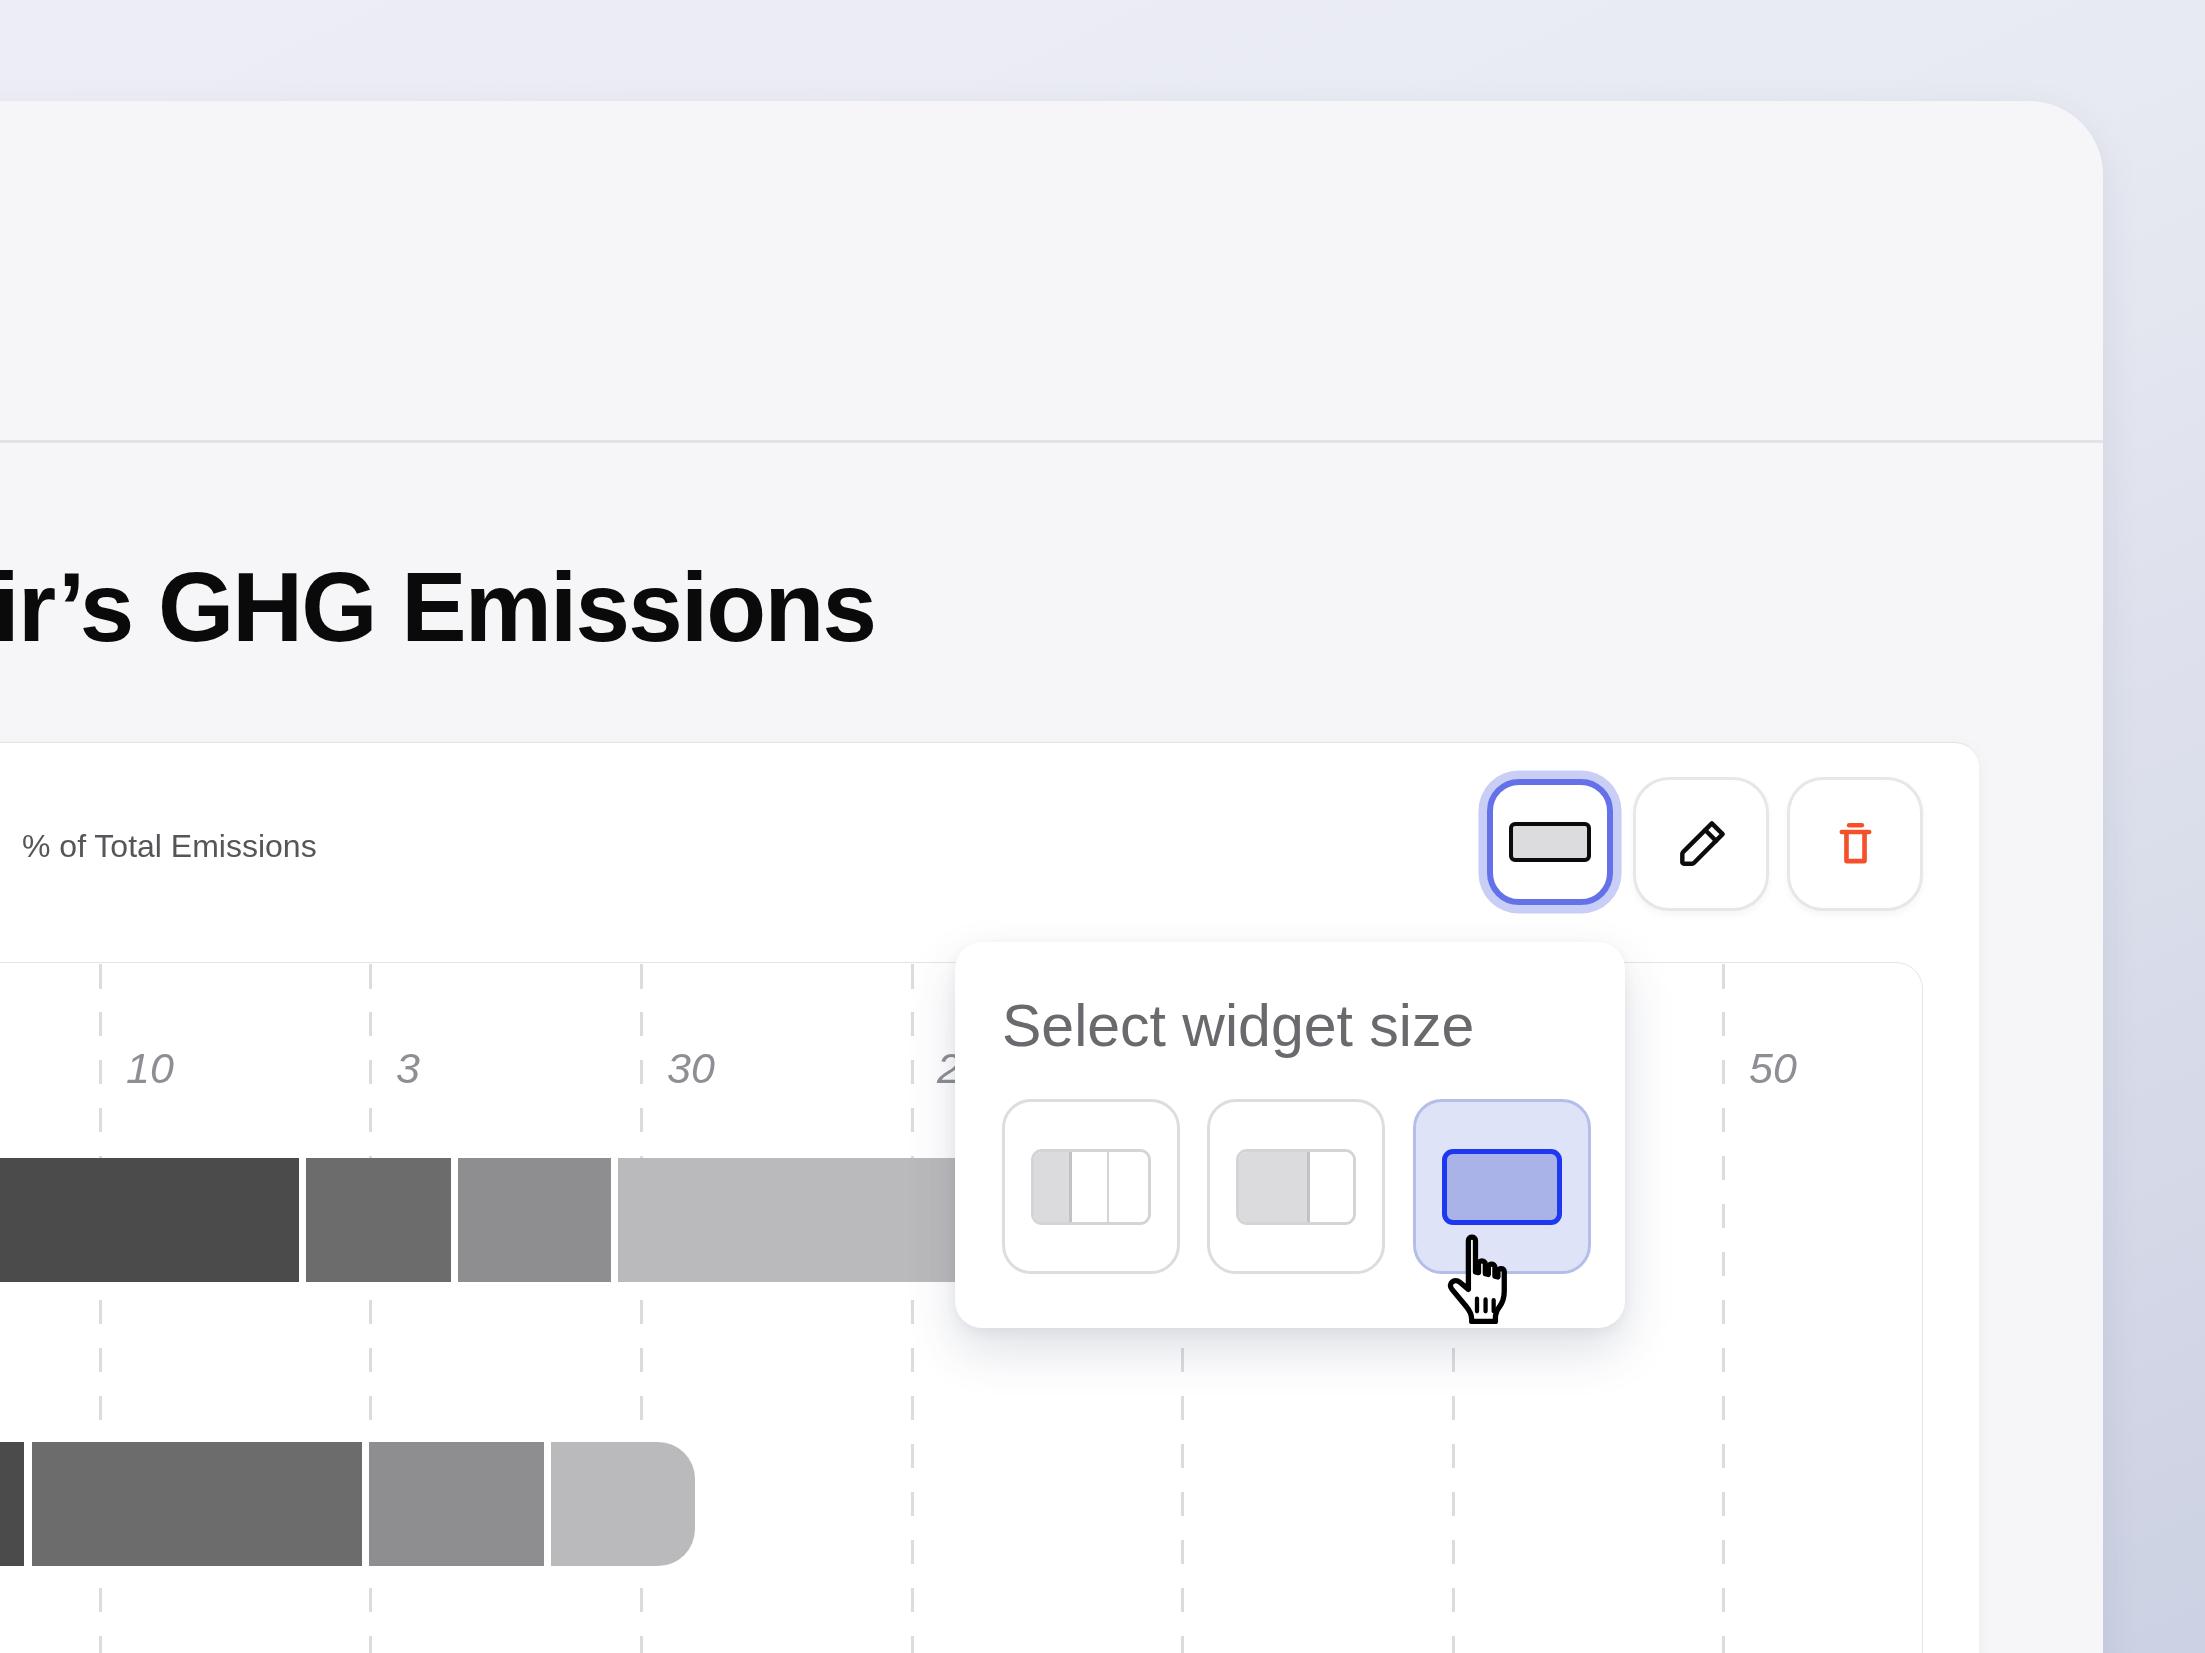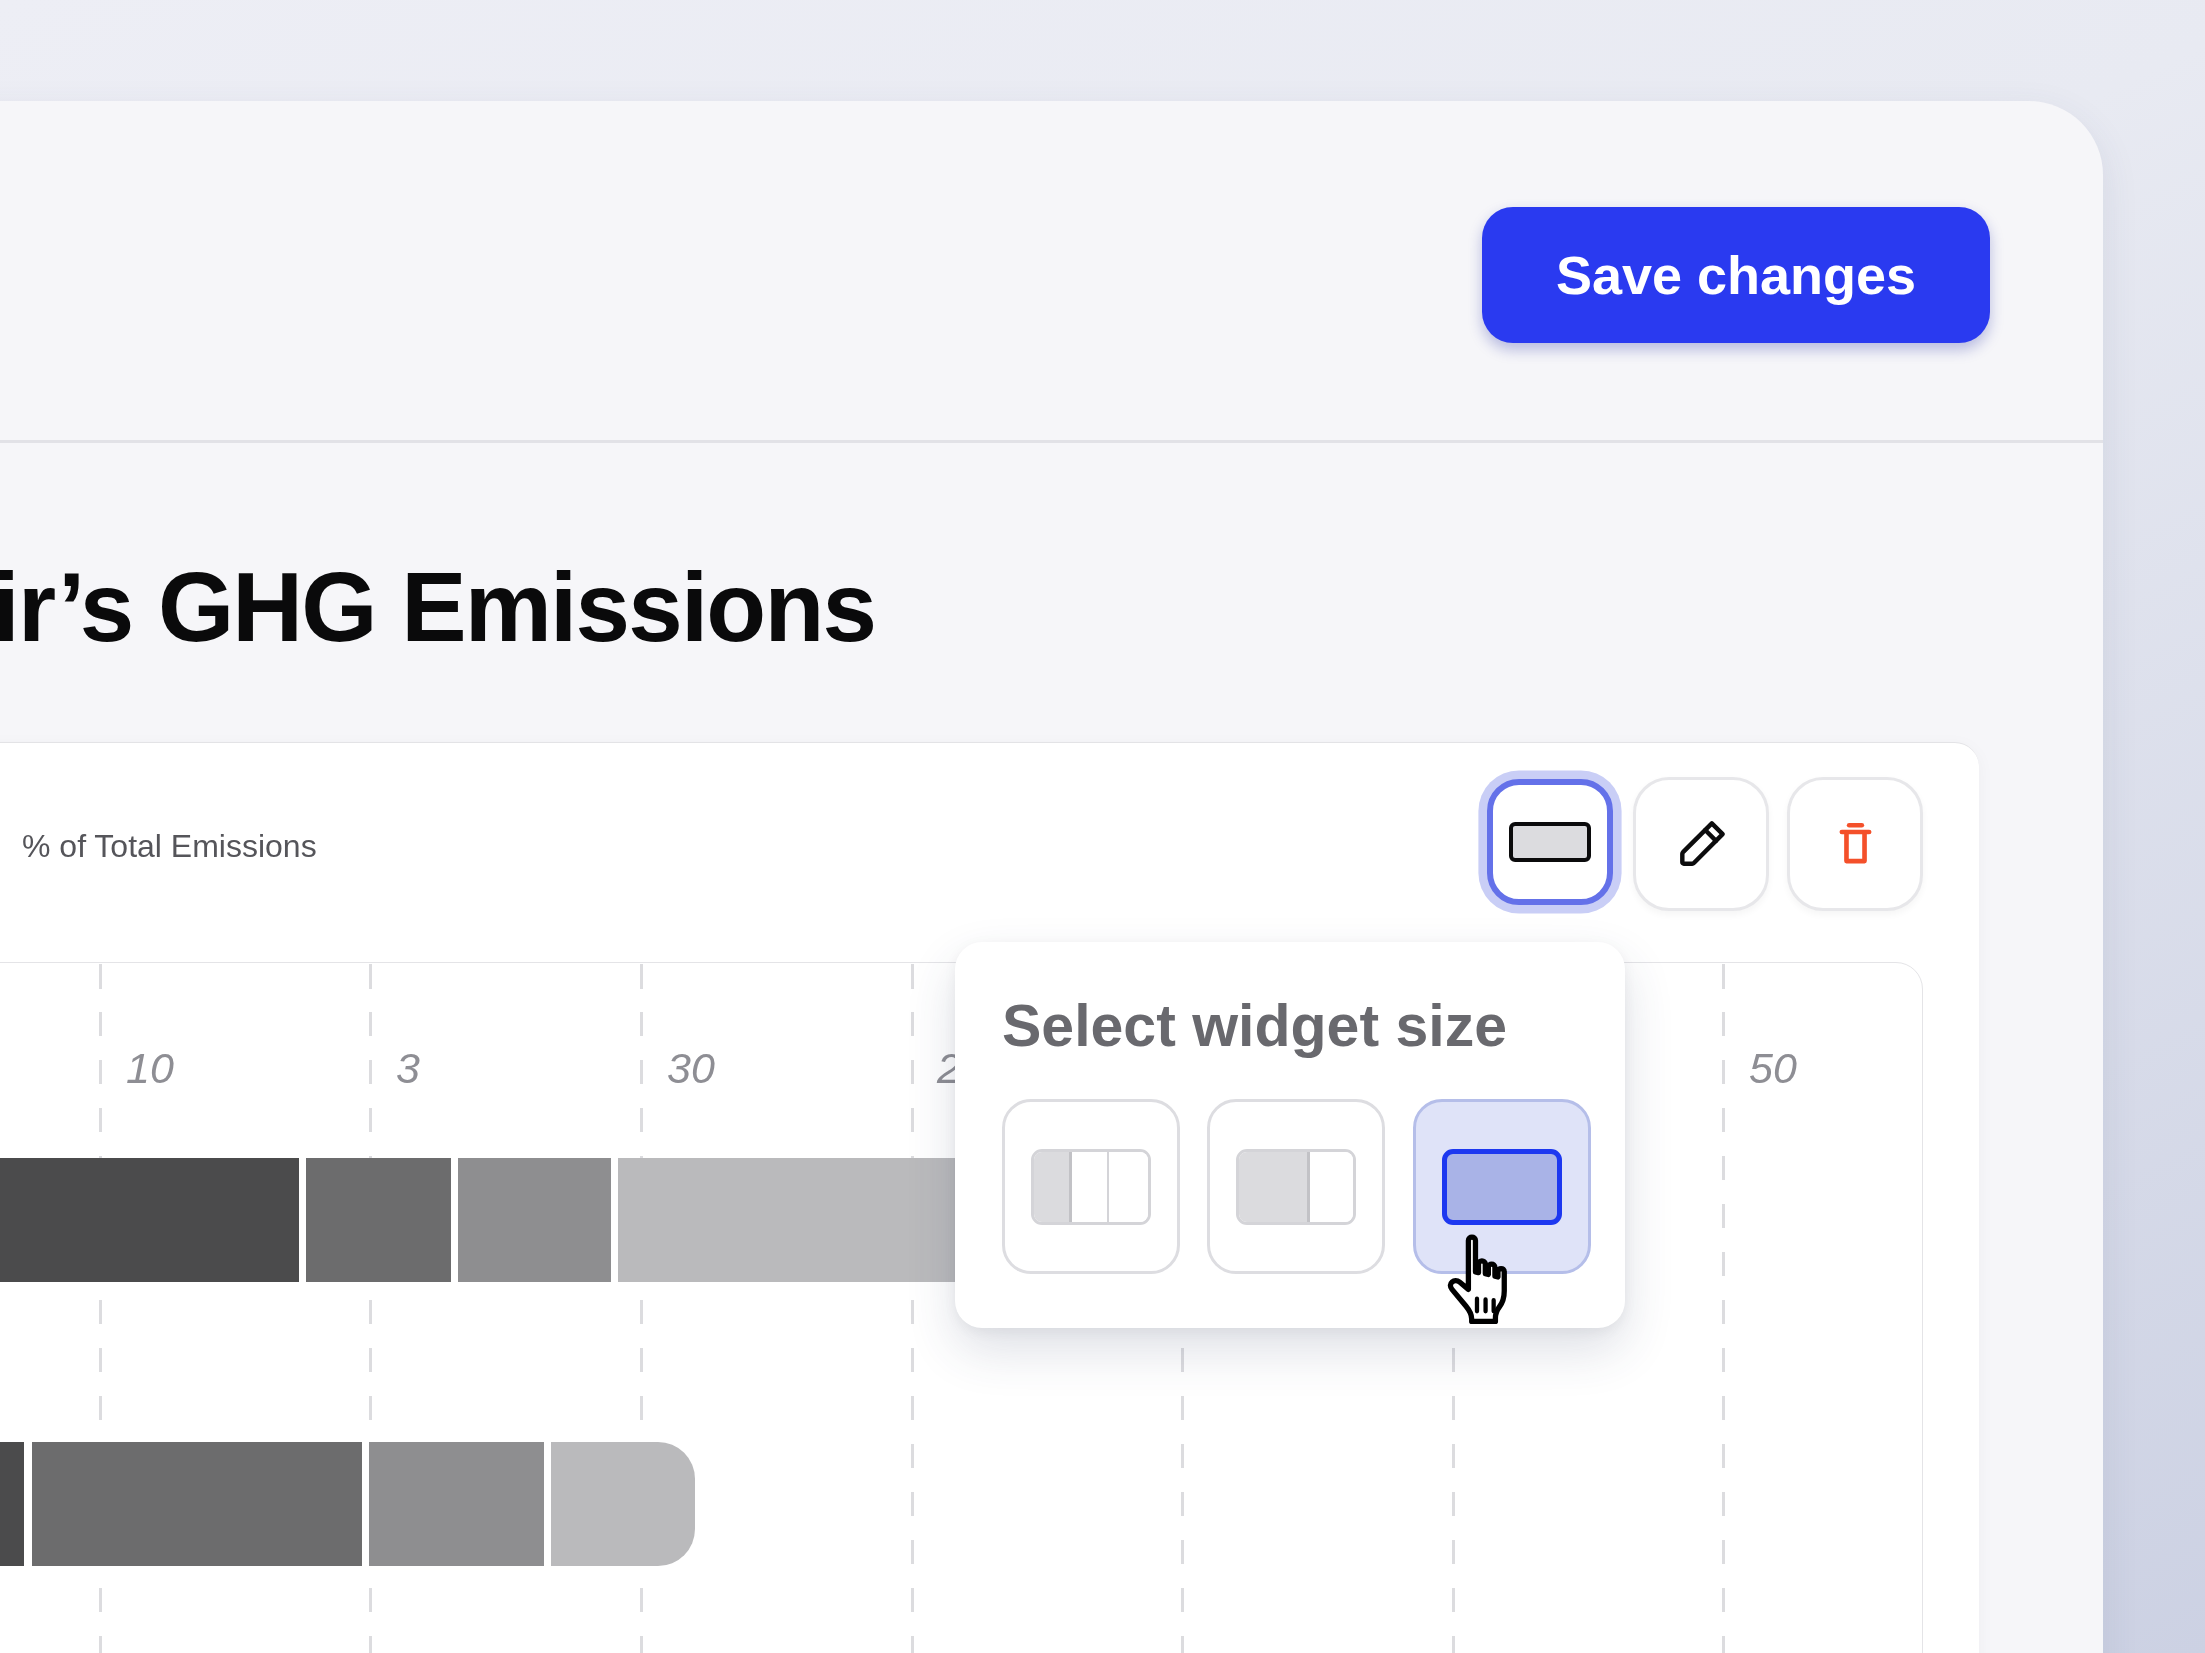--- a/index.html
+++ b/index.html
@@ -34,41 +34,40 @@
         box-sizing:border-box;border:1.8px solid #e4e4e7;border-top-right-radius:27px;}
   .chart-plot{position:absolute;left:0;top:964px;width:1919px;height:690px;overflow:hidden;font-style:italic;}
   .gridline{position:absolute;top:0;bottom:0;width:2.5px;
         background:repeating-linear-gradient(180deg,#dcdcdf 0 24.5px,transparent 24.5px 48px);}
   .x-tick{position:absolute;top:80px;font-size:43px;color:#8e8e94;}
   .bar-seg{position:absolute;height:124px;}
   .bar-seg.cap{border-radius:0 37px 37px 0;}
   .popover{position:absolute;left:955px;top:942px;width:670px;height:386px;
         background:#ffffff;border-radius:27px;z-index:50;
         box-shadow:0 22px 49px rgba(50,60,100,.16),0 3.7px 12.3px rgba(0,0,0,.05);}
-  .popover-title{position:absolute;left:47px;top:50px;font-size:59px;font-weight:700;color:#69696e;}
+  .popover-title{position:absolute;left:47px;top:50px;font-size:59px;font-weight:400;color:#69696e;}
   .size-option{position:absolute;top:157px;width:178px;height:175px;box-sizing:border-box;
         background:#fff;border:3.1px solid #dddde1;border-radius:29px;cursor:pointer;
         display:flex;align-items:center;justify-content:center;padding:0;}
   .size-option.selected{background:#dfe3f8;border:3.1px solid #b5bee9;}
   .opt-icon{width:120px;height:76px;box-sizing:border-box;border:3.1px solid #d4d4d8;
         border-radius:11px;overflow:hidden;display:flex;background:#fff;}
   .opt-col-filled{background:#dbdbde;border-right:3.1px solid #c2c2c6;box-sizing:border-box;}
   .opt-col{background:#fff;box-sizing:border-box;}
   .opt-icon-full{width:120px;height:76px;box-sizing:border-box;background:#a9b3e7;
         border:5.5px solid #1d38f0;border-radius:11px;}
   .cursor-icon{position:absolute;left:1438px;top:1230px;z-index:60;}
 </style>
 </head>
 <body>
 
 <div class="page">
 
   <div class="main-card"></div>
 
-  <button class="save-btn">Save changes</button>
 
   <div class="divider"></div>
 
   <h1 class="title">ir’s GHG Emissions</h1>
 
   <div class="widget-card"></div>
 
   <div class="widget-header-label">% of Total Emissions</div>
 
   <div class="chart-frame"></div>

